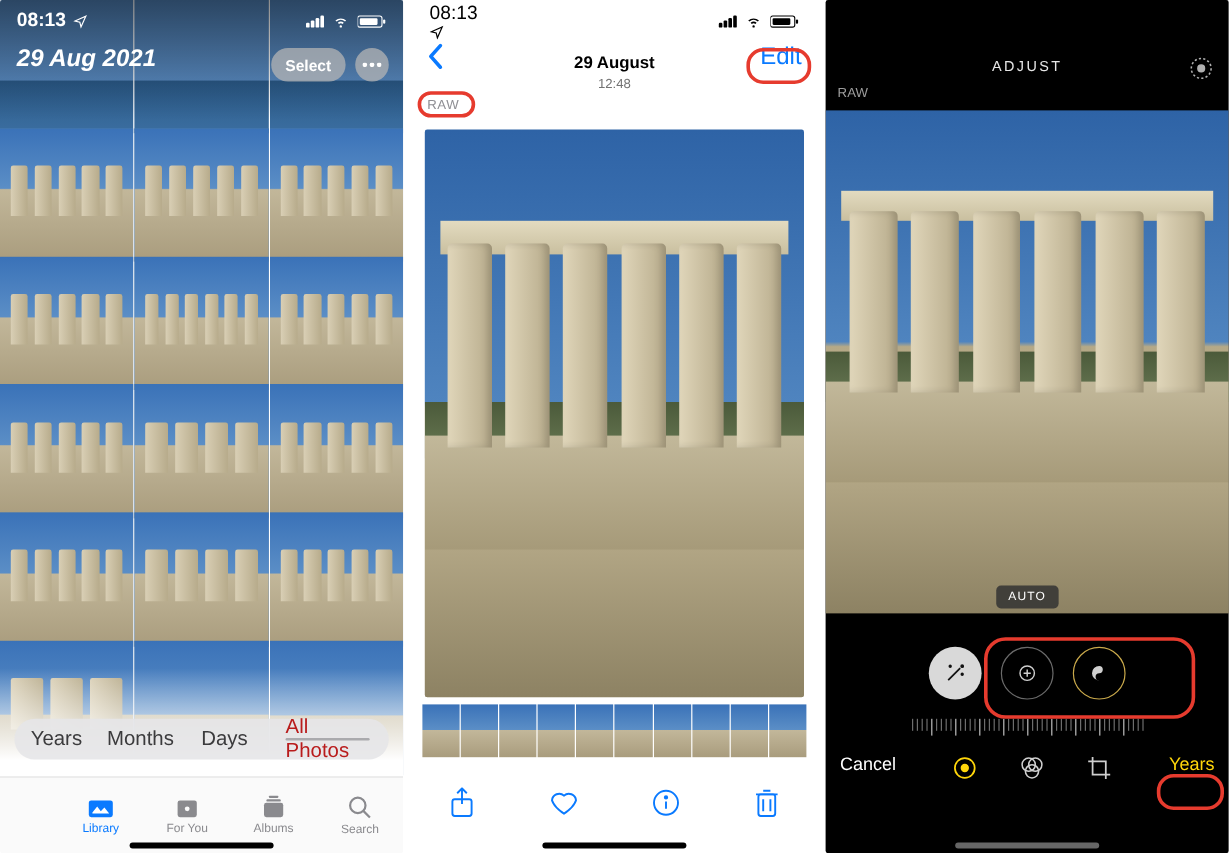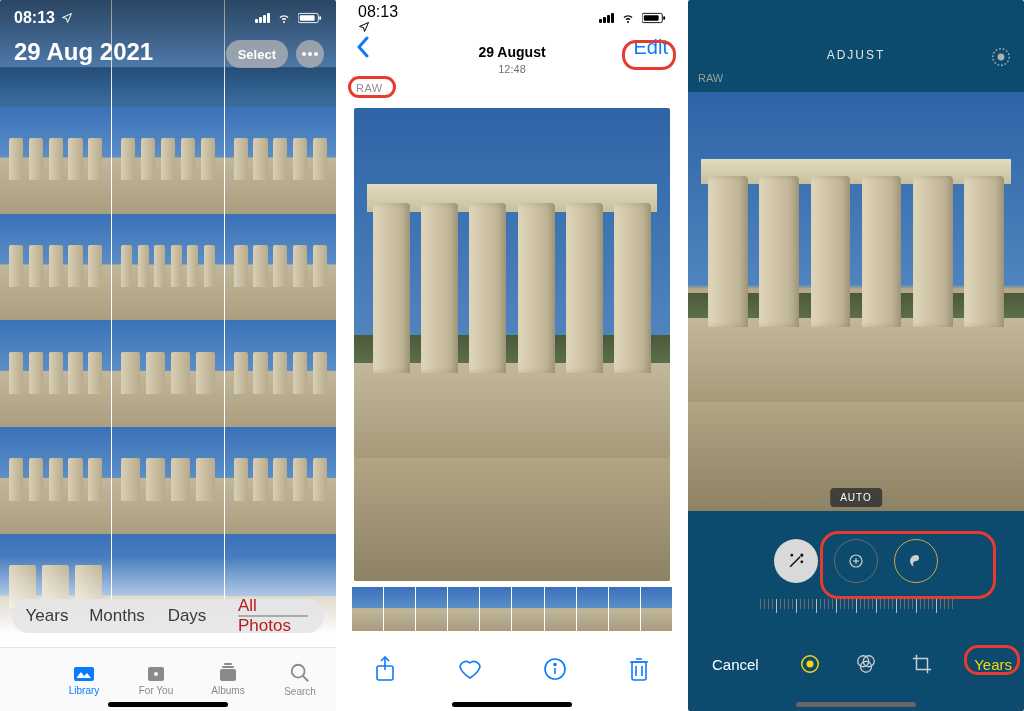--- a/index.html
+++ b/index.html
@@ -4,21 +4,21 @@
 <style>
   * { box-sizing: border-box; margin: 0; padding: 0; }
   html, body { width: 1024px; height: 711px; font-family: -apple-system, "Helvetica Neue", sans-serif; background:#fff; overflow:hidden; }
   .row3 { display:flex; width:1024px; height:711px; gap:8px; }
   .pane { position:relative; flex:1 1 0; height:711px; overflow:hidden; border-radius:2px; }
   
   .p1 { background:#fff; }
   .p1 .statusbar { position:absolute; top:0; left:0; right:0; height:36px; display:flex; align-items:center; justify-content:space-between; padding:0 14px; color:#fff; z-index:20;}
   .p1 .statusbar .left { font-weight:600; display:flex; align-items:center; gap:6px;}
   .p1 .topshade { position:absolute; top:0; left:0; right:0; height:100px; background:linear-gradient(to bottom, rgba(0,0,0,0.45), rgba(0,0,0,0)); z-index:5;}
-  .p1 .datetitle { position:absolute; top:38px; left:14px; font-size:24px; font-weight:700; color:#fff; z-index:20;}
+  .p1 .datetitle { position:absolute; top:38px; left:14px; font-size:20px; font-weight:700; color:#fff; z-index:20;font-style:italic;}
   .p1 .pillbtns { position:absolute; top:40px; right:12px; display:flex; gap:8px; z-index:20;}
   .pill { background:rgba(180,180,180,0.75); color:#fff; font-size:13px; font-weight:600; padding:5px 12px; border-radius:15px; display:flex; align-items:center; justify-content:center;}
   .pill.circle { width:28px; height:28px; padding:0; border-radius:50%;}
   .grid { position:absolute; top:0; left:0; right:0; display:grid; grid-template-columns:repeat(3,1fr); gap:1px; }
   .cell { aspect-ratio:1/1; background:#4a7bb0; position:relative; overflow:hidden;}
   .cell.sky::before{content:"";position:absolute;inset:0;background:linear-gradient(to bottom,#3a72b8 0%,#5b8ec6 55%,#c2b79a 56%,#a99c7d 100%);}
   .cell.ruin::before{content:"";position:absolute;inset:0;background:linear-gradient(to bottom,#3a72b8 0%,#5b8ec6 45%,#c2b79a 46%,#a99c7d 100%);}
   .cols{position:absolute;left:8%;right:8%;top:28%;bottom:34%;display:flex;gap:6%;}
   .cols span{flex:1;background:linear-gradient(to right,#d9cfb5,#b7ab8b);border-radius:2px 2px 0 0;}
   .sea{background:linear-gradient(to bottom,#4e7fb4 0%,#5b8ec6 60%,#2b5b8a 61%,#3b6ea0 100%);}
@@ -46,38 +46,38 @@
   .bigphoto .lintel{position:absolute;left:4%;right:4%;top:16%;height:6%;background:linear-gradient(#e3dbc0,#c9bf9f);}
   .bigphoto .base{position:absolute;left:0;right:0;bottom:26%;height:20%;background:linear-gradient(#c2b89a,#a69a79);}
   .bigphoto .ground{position:absolute;left:0;right:0;bottom:0;height:26%;background:linear-gradient(#b1a584,#8d8263);}
   .bigphoto .hill{position:absolute;left:0;right:0;bottom:42%;height:10%;background:linear-gradient(#4b5a3a,#6a7a55);}
   .p2 .strip{position:absolute;left:8px;right:8px;bottom:80px;height:44px;display:flex;gap:1px;}
   .strip .thumb{flex:1;background:linear-gradient(to bottom,#3a72b8 0%,#5b8ec6 48%,#c2b79a 49%,#a99c7d 100%);}
   .p2 .toolbar{position:absolute;left:0;right:0;bottom:14px;height:56px;display:flex;align-items:center;justify-content:space-around;color:#0a7aff;}
   .p2 .homebar{background:#000;}
   .ring{border:3px solid #e63b2e;border-radius:14px;position:absolute;pointer-events:none;z-index:50;}
   
-  .p3{background:#0c4a6e;color:#fff;}
+  .p3{background:#000000;color:#fff;}
   .p3 .hdr{position:absolute;top:0;left:0;right:0;height:70px;display:flex;align-items:flex-end;justify-content:center;padding-bottom:8px;}
   .p3 .hdr .title{font-size:12px;letter-spacing:2px;color:#e6e6e6;}
   .p3 .lpro{position:absolute;top:46px;right:12px;}
   .p3 .raw{position:absolute;top:72px;left:10px;font-size:11px;color:#9d9d9d;}
   .p3 .photoarea{position:absolute;top:92px;left:0;right:0;bottom:200px;}
   .p3 .photoarea .bigphoto{position:absolute;inset:0;background:linear-gradient(to bottom,#2e63a6 0%,#4f84bf 46%,#b5a987 47%,#9c906f 100%);}
   .p3 .autobadge{position:absolute;bottom:204px;left:50%;transform:translateX(-50%);background:rgba(50,50,50,0.85);color:#fff;font-size:10px;padding:4px 10px;border-radius:4px;letter-spacing:1px;}
   .p3 .dials{position:absolute;left:0;right:0;bottom:118px;height:64px;display:flex;align-items:center;justify-content:center;gap:16px;}
   .dial{width:44px;height:44px;border-radius:50%;display:flex;align-items:center;justify-content:center;}
   .dial.sel{background:#d9d9d9;color:#111;}
   .dial.ring2{border:1.5px solid #6a6a6a;color:#cfcfcf;}
   .dial.gold{border:1.5px solid #c9a94b;color:#cfcfcf;}
   .ticks{position:absolute;left:0;right:0;bottom:94px;height:22px;display:flex;align-items:center;justify-content:center;}
   .ticks .tline{display:flex;gap:3px;}
   .ticks .tline span{width:1px;height:10px;background:#6d6d6d;}
   .ticks .tline span.big{height:14px;background:#bfbfbf;}
-  .p3 .bottombar{position:absolute;left:12px;right:0;bottom:12px;height:70px;display:flex;align-items:center;justify-content:space-between;padding:0 12px;}
+  .p3 .bottombar{position:absolute;left:0;right:0;bottom:12px;height:70px;display:flex;align-items:flex-start;justify-content:space-between;padding:0 12px;}
   .p3 .bottombar .mid{flex:1;display:flex;justify-content:center;gap:34px;color:#e6e6e6;}
   .p3 .cancel{font-size:15px;color:#fff;}
   .p3 .done{font-size:15px;color:#ffd60a;font-weight:500;}
   .p3 .homebar{background:#666;}
   svg{display:block;}
   .sigbars{display:flex;align-items:flex-end;gap:1px;}
   .sigbars span{width:3px;background:currentColor;border-radius:1px;}
 </style>
 </head>
 <body>

